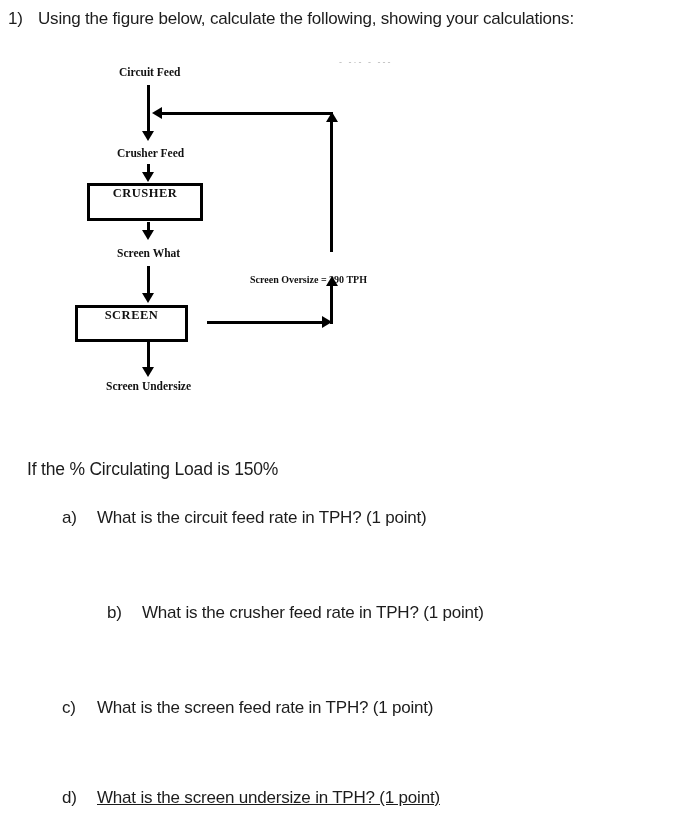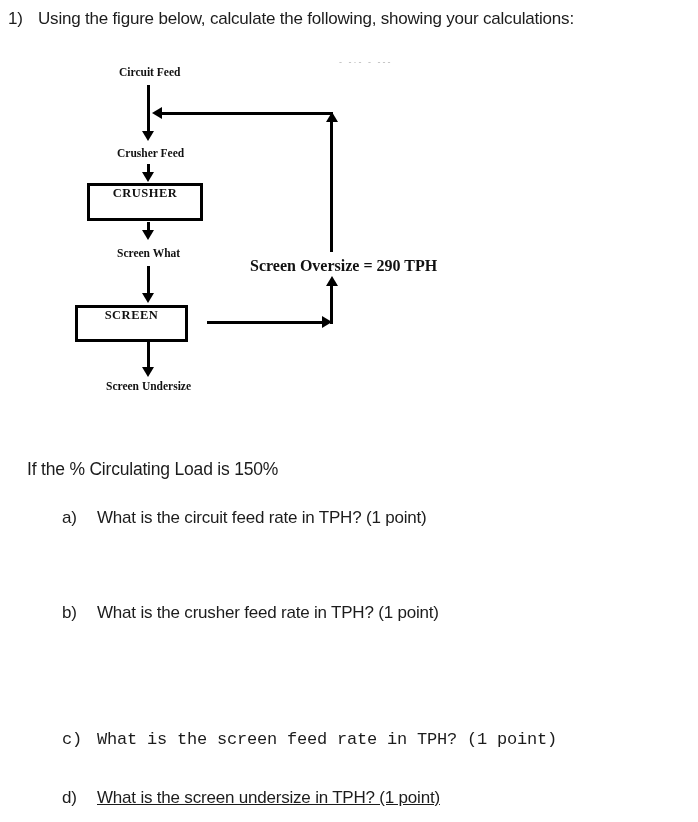--- a/index.html
+++ b/index.html
@@ -57,22 +57,22 @@
   .ah-right { border-top: 6px solid transparent; border-bottom: 6px solid transparent; border-left: 10px solid #000; }
 
   
   .statement {
     position: absolute; left: 27px; top: 459px;
     font-size: 17.5px; font-weight: 400; letter-spacing: -0.2px;
   }
   .question { position: absolute; left: 62px; font-size: 17px; letter-spacing: -0.2px; white-space: nowrap; }
   .q-letter { display: inline-block; width: 35px; }
   .q-a { top: 508px; }
-  .q-b { top: 603px; }
-  .q-c { top: 730px; font-family: Liberation Mono, monospace; }
+  .q-b { top: 603px; margin-left: 45px; }
+  .q-c { top: 698px; }
   .q-d { top: 788px; text-decoration: underline; }
 </style>
 </head>
 <body>
 
 <div class="page">
 
   <div class="title-row">
     <span class="title-num">1)</span><span>Using the figure below, calculate the following, showing your calculations:</span>
   </div>
@@ -85,21 +85,21 @@
 
     <div class="fline" style="left:147px; top:85px; width:3px; height:48px;"></div>
     <div class="ah ah-down" style="left:142px; top:131px;"></div>
 
     <div class="fline" style="left:160px; top:112px; width:173px; height:3px;"></div>
     <div class="ah ah-left" style="left:152px; top:107px;"></div>
 
     <div class="ah ah-up" style="left:326px; top:112px;"></div>
     <div class="fline" style="left:330px; top:121px; width:3px; height:131px;"></div>
 
-    <div class="flabel" style="left:250px; top:257px; font-size:16px;">Screen Oversize = 290 TPH</div>
+    <div class="flabel" style="left:250px; top:274px; font-size:10px;">Screen Oversize = 290 TPH</div>
 
     <div class="ah ah-up" style="left:326px; top:276px;"></div>
     <div class="fline" style="left:330px; top:285px; width:3px; height:39px;"></div>
 
     <div class="fline" style="left:207px; top:321px; width:116px; height:3px;"></div>
     <div class="ah ah-right" style="left:322px; top:316px;"></div>
 
     <div class="flabel" style="left:117px; top:147px;">Crusher Feed</div>
 
     <div class="fline" style="left:147px; top:164px; width:3px; height:10px;"></div>

